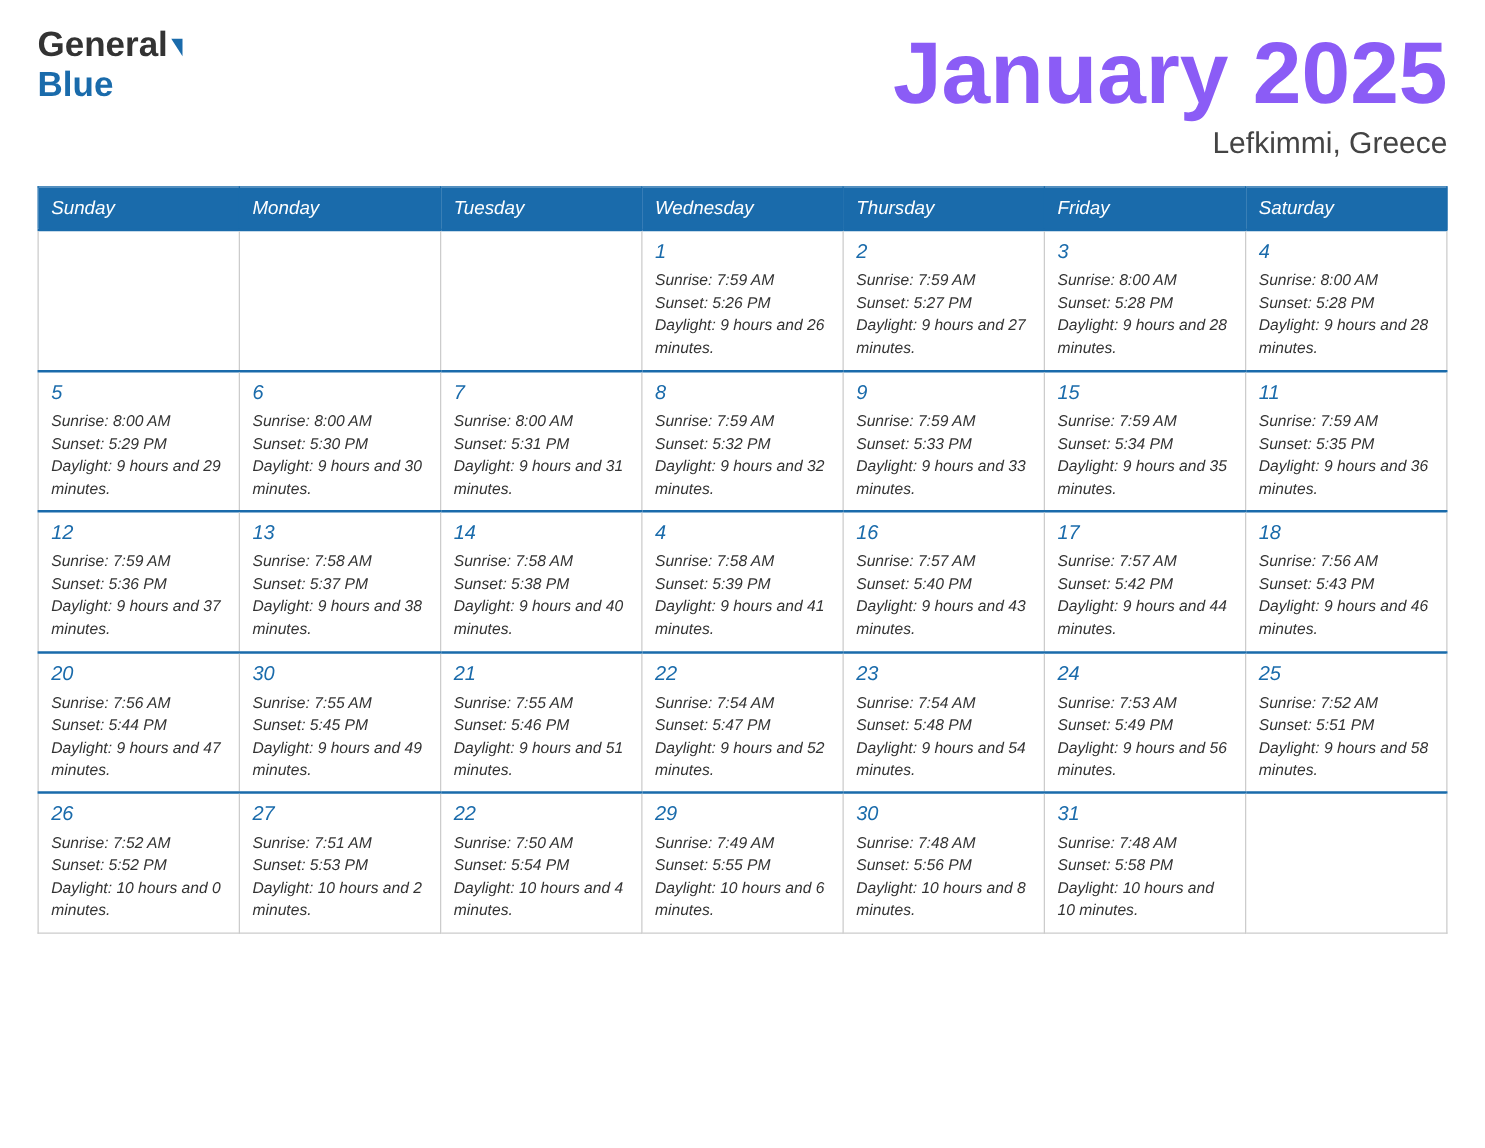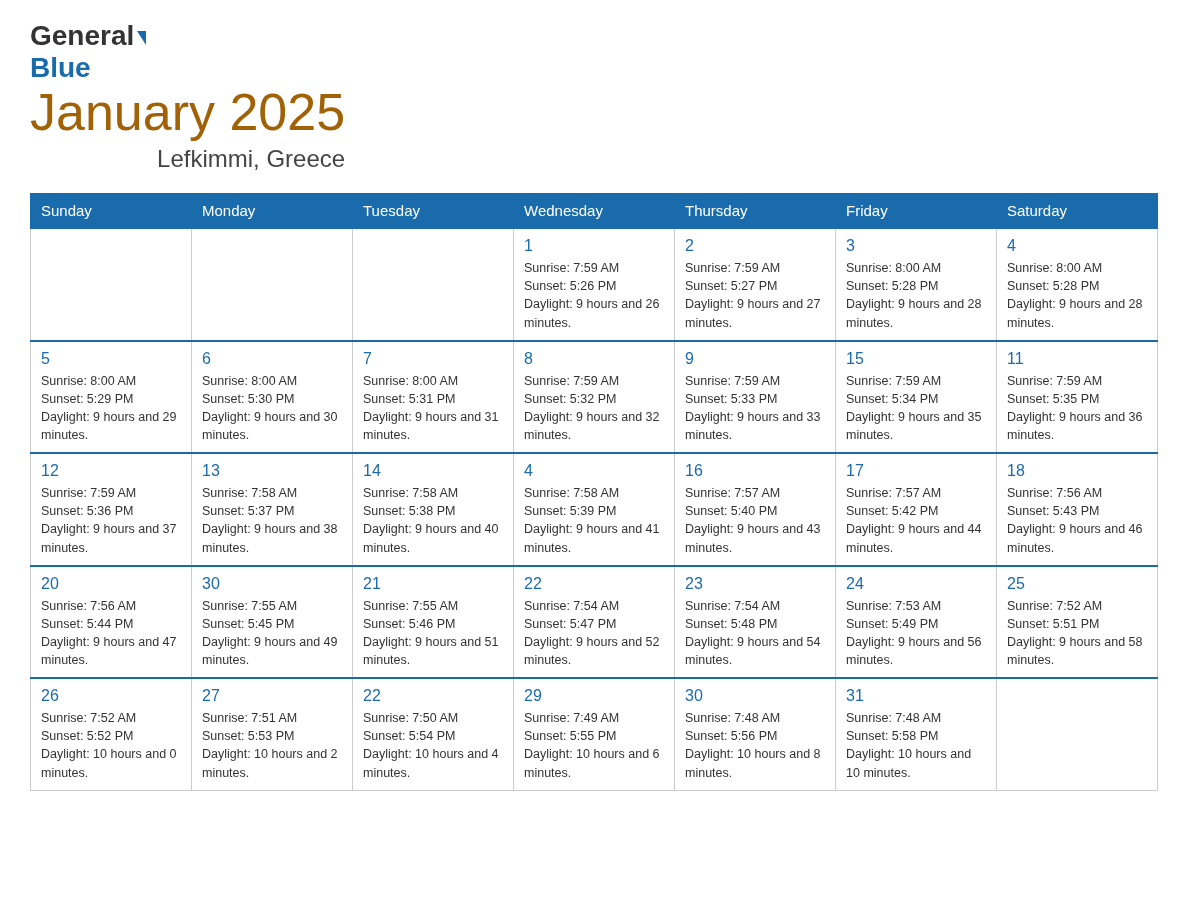--- a/index.html
+++ b/index.html
@@ -8,21 +8,20 @@
       background: #fff;
       width: 1188px;
       min-height: 918px;
       padding: 20px 30px;
     }
     .header {
       display: flex;
       justify-content: space-between;
       align-items: flex-start;
       margin-bottom: 20px;
-      flex-direction: column;
     }
     .logo {
       display: flex;
       flex-direction: column;
       align-items: flex-start;
     }
     .logo-text {
       font-size: 28px;
       font-weight: bold;
       color: #333;
@@ -35,33 +34,34 @@
     .logo-blue-line {
       color: #1a6bab;
       font-size: 28px;
       font-weight: bold;
       text-align: right;
     }
     .title-section {
       text-align: right;
     }
     .month-title {
-      font-size: 52px;
-      font-weight: normal;
-      color: #a16207;
+      font-size: 70px;
+      font-weight: bold;
+      color: #8b5cf6;
       line-height: 1.1;
     }
     .location {
       font-size: 24px;
       color: #444;
       margin-top: 4px;
     }
     .calendar {
       width: 100%;
       border-collapse: collapse;
+      font-style: italic;
     }
     .calendar th {
       background-color: #1a6bab;
       color: #fff;
       text-align: left;
       padding: 8px 10px;
       font-size: 15px;
       font-weight: normal;
       border: 1px solid #1a6bab;
     }

